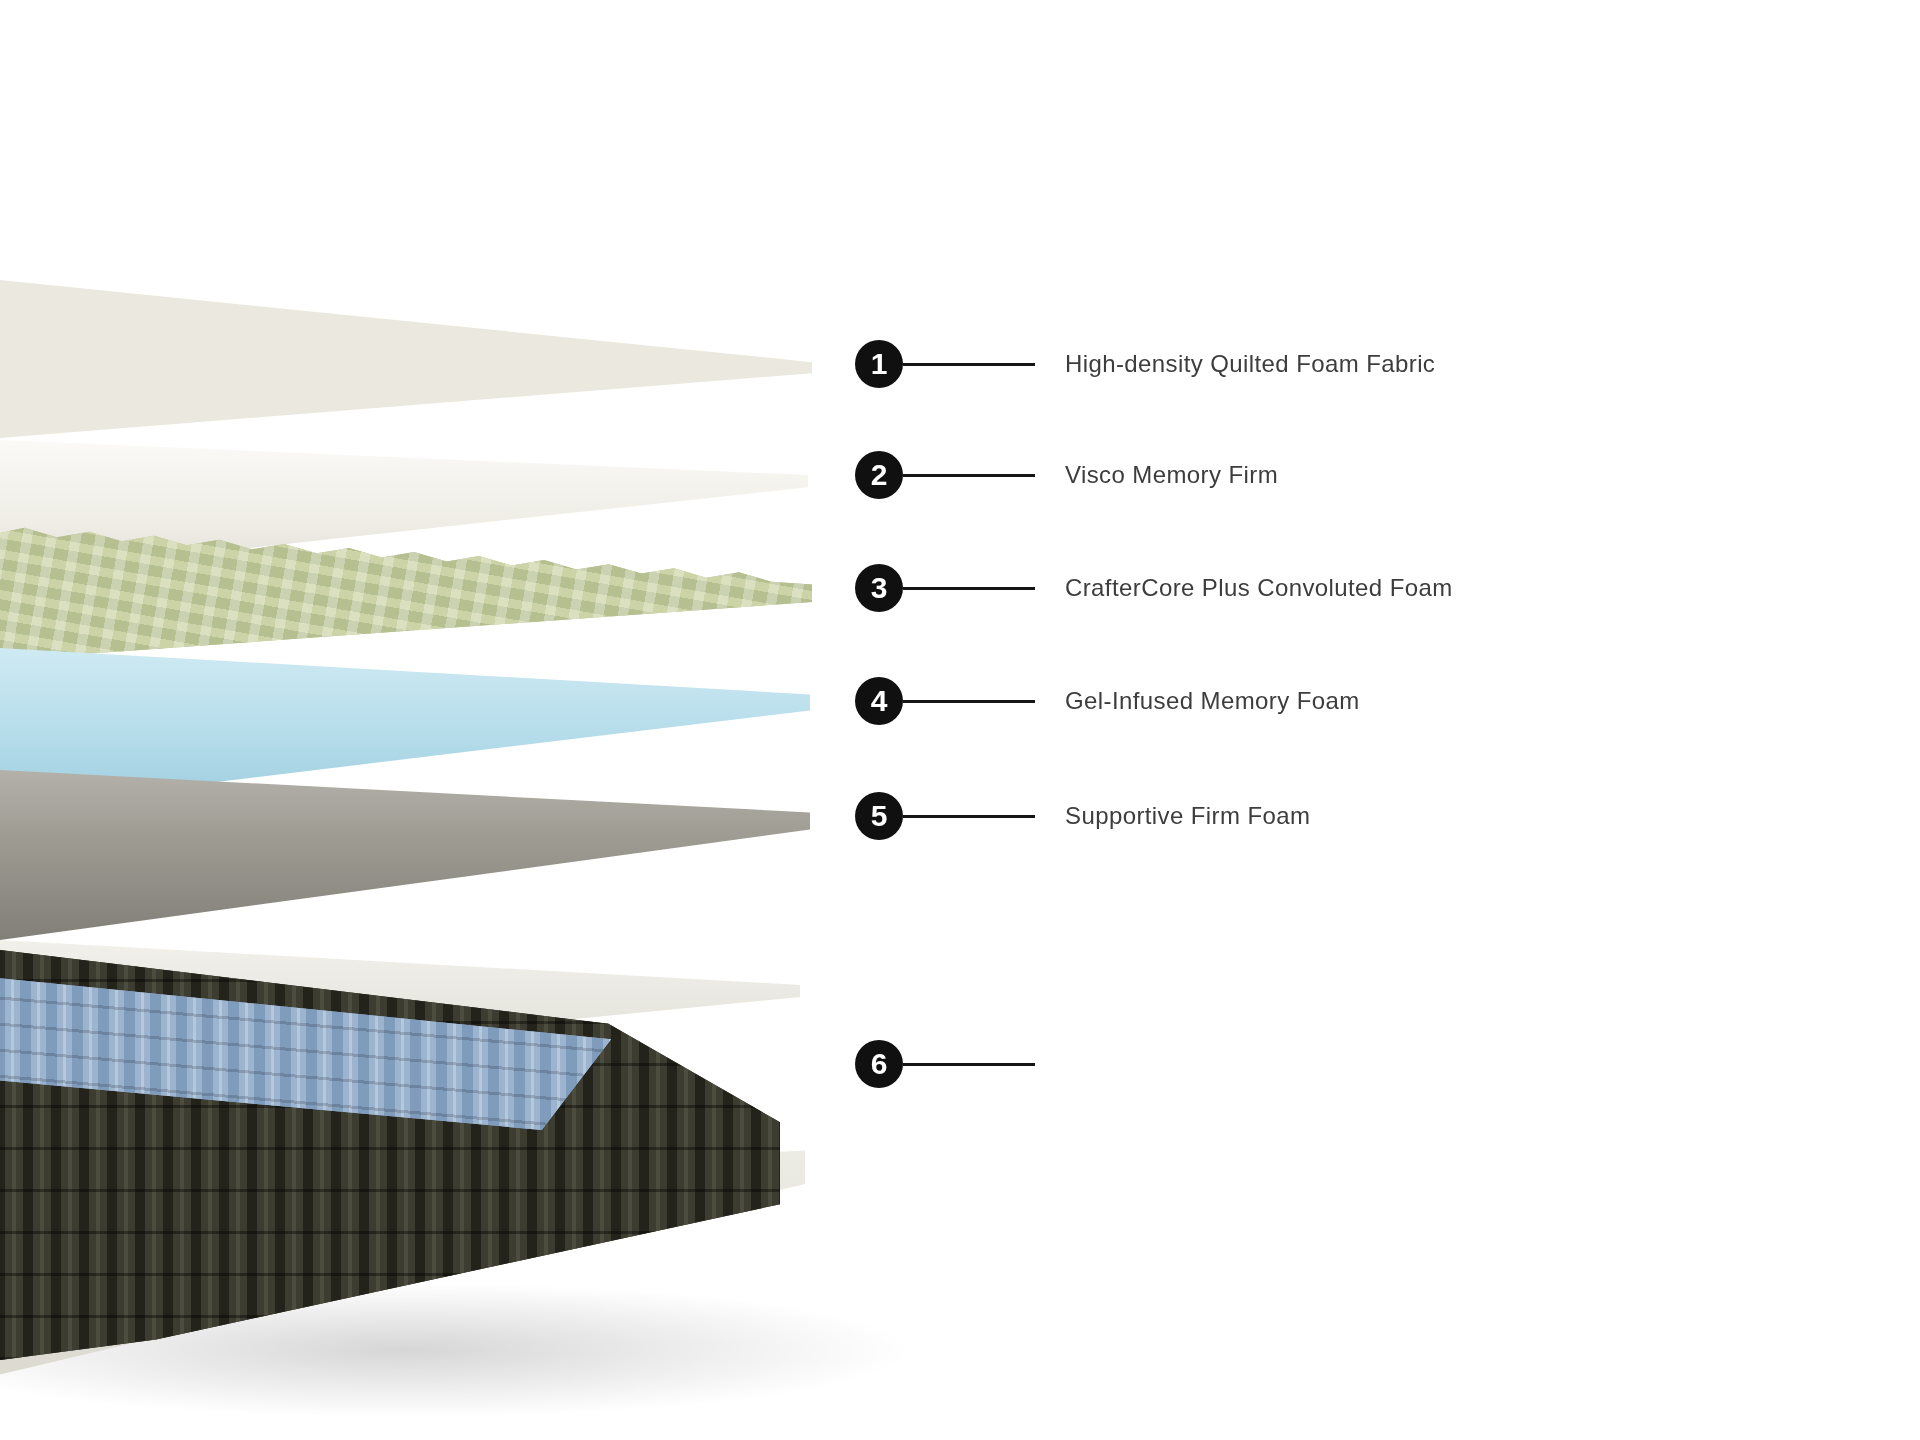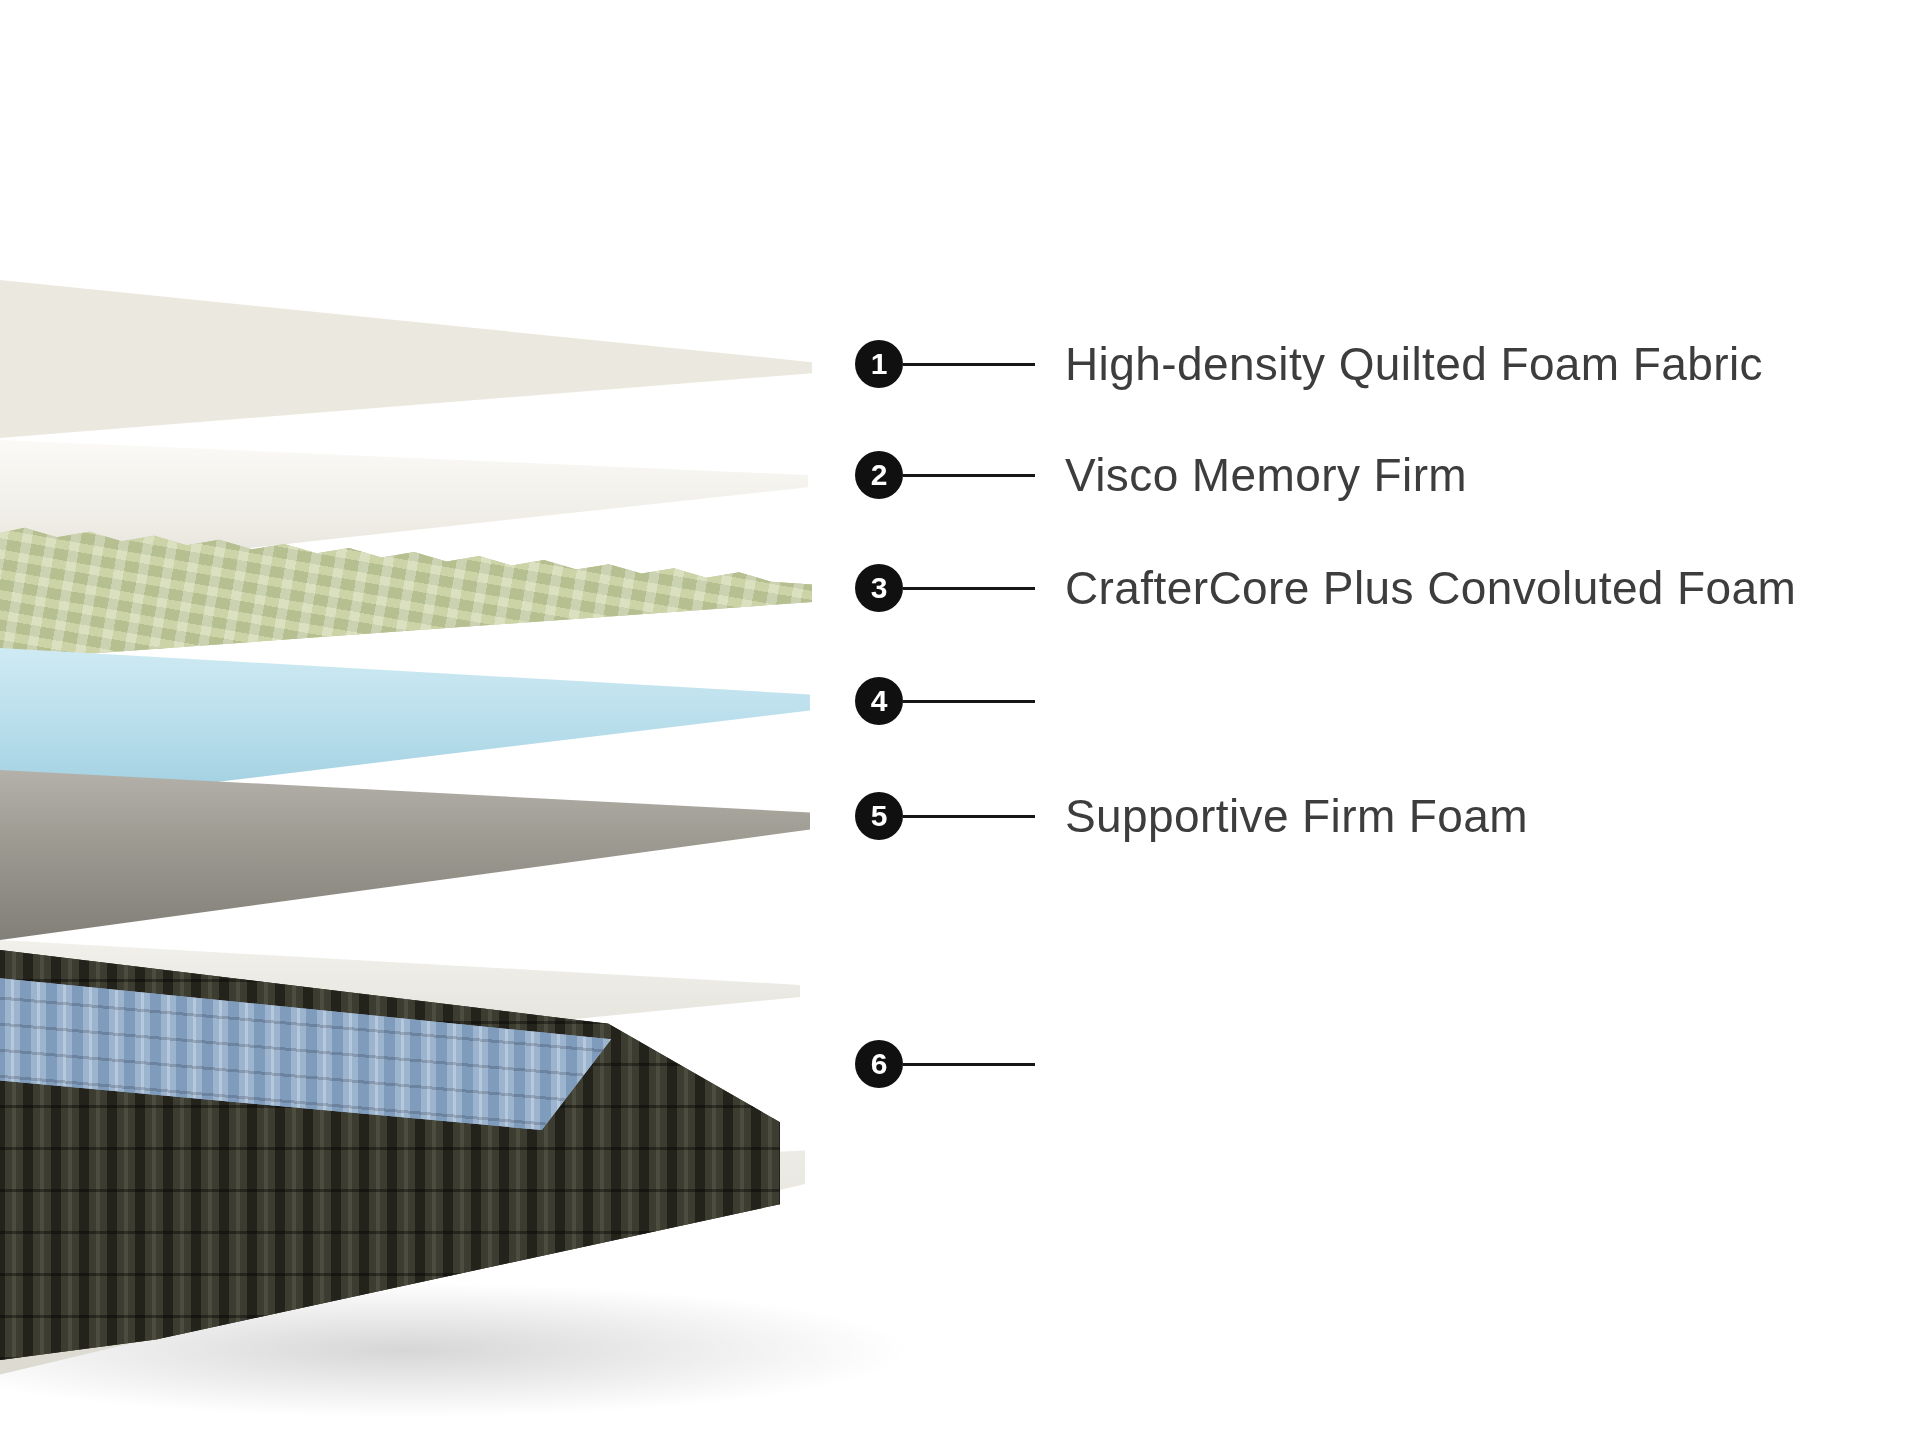--- a/index.html
+++ b/index.html
@@ -102,21 +102,21 @@
     flex: 0 0 auto;
   }
   .connector {
     width: 132px;
     height: 3px;
     background: #161616;
     flex: 0 0 auto;
   }
   .layer-label {
     margin-left: 30px;
-    font-size: 46px;
+    font-size: 24px;
     color: #3d3d3d;
     letter-spacing: 0.4px;
   }
   .c1 { top: 340px; }
   .c2 { top: 451px; }
   .c3 { top: 564px; }
   .c4 { top: 677px; }
   .c5 { top: 792px; }
   .c6 { top: 1040px; }
 </style>
@@ -150,20 +150,21 @@
 
   <div class="callout c3">
     <div class="badge">3</div>
     <div class="connector"></div>
     <span class="layer-label">CrafterCore Plus Convoluted Foam</span>
   </div>
 
   <div class="callout c4">
     <div class="badge">4</div>
     <div class="connector"></div>
+    <span class="layer-label">Gel-Infused Memory Foam</span>
   </div>
 
   <div class="callout c5">
     <div class="badge">5</div>
     <div class="connector"></div>
     <span class="layer-label">Supportive Firm Foam</span>
   </div>
 
   <div class="callout c6">
     <div class="badge">6</div>

